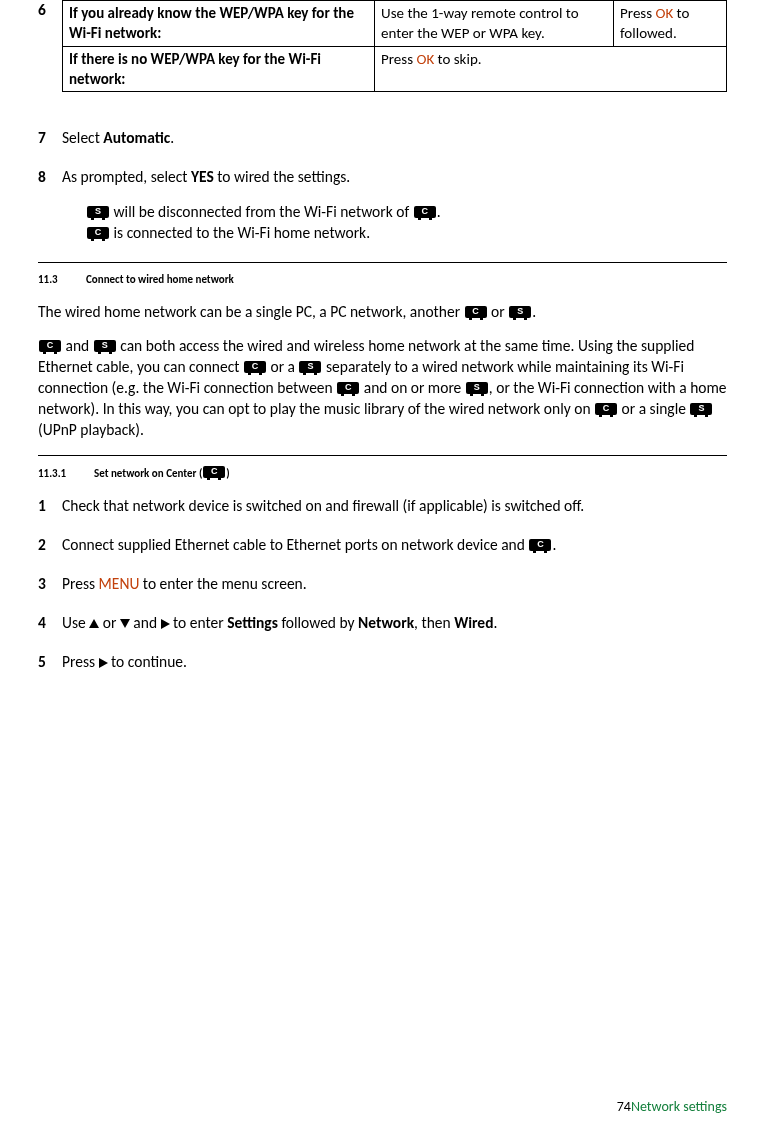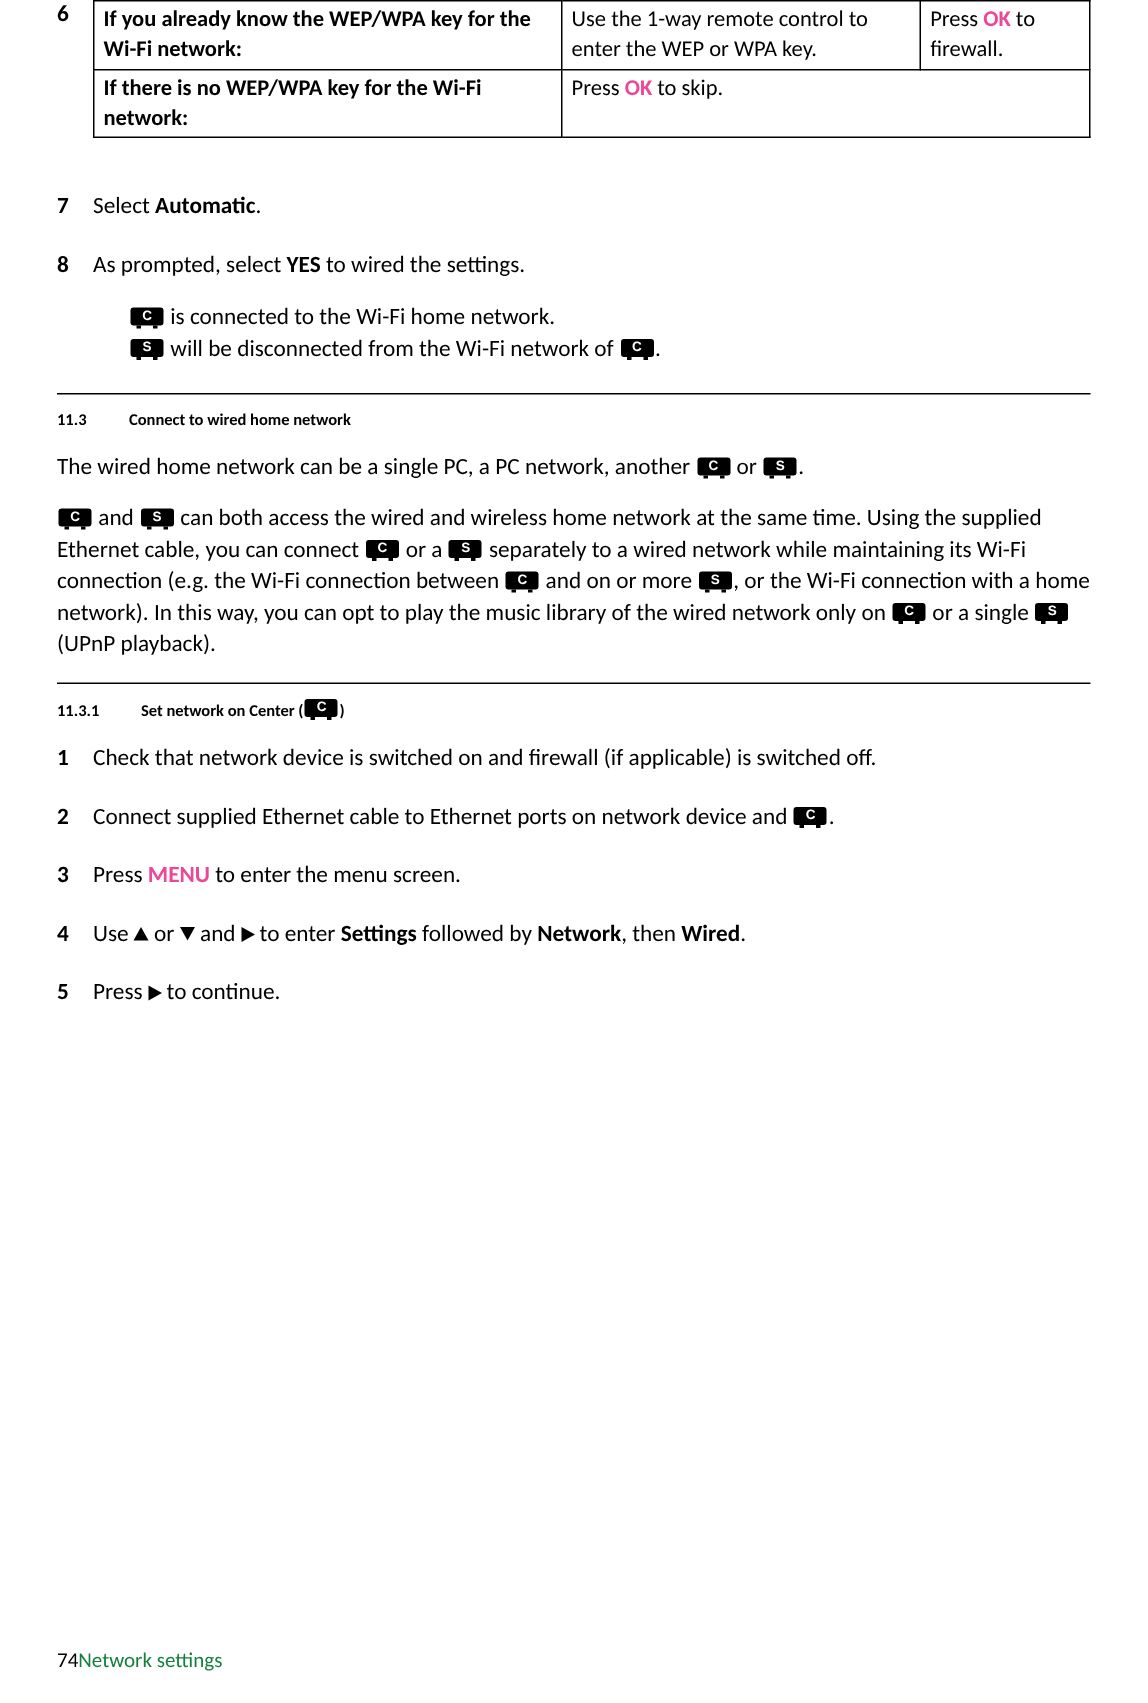--- a/index.html
+++ b/index.html
@@ -22,21 +22,21 @@
     margin-bottom: 18px;
   }
   table.wep td {
     border: 1px solid #000;
     padding: 2px 6px;
     vertical-align: top;
     font-size: 15px;
     margin-top: 31px;
   }
   .bold { font-weight: bold; }
-  .blue { color: #ec4899; font-weight: bold; }
+  .blue { color: #c2410c; font-weight: normal; }
   .step {
     display: flex;
     margin-bottom: 18px;
   }
   .step-num {
     font-weight: bold;
     width: 24px;
     flex-shrink: 0;
   }
   .step-body {
@@ -100,39 +100,39 @@
   }
   .arrow-up { border-left: 5px solid transparent; border-right: 5px solid transparent; border-bottom: 9px solid #000; }
   .arrow-down { border-left: 5px solid transparent; border-right: 5px solid transparent; border-top: 9px solid #000; }
   .arrow-right { border-top: 5px solid transparent; border-bottom: 5px solid transparent; border-left: 9px solid #000; vertical-align: -1px;}
   .footer {
     position: absolute;
     bottom: 18px;
     left: 38px;
     right: 38px;
     display: flex;
-    justify-content: flex-start;
+    justify-content: flex-end;
     font-size: 14px;
   }
   .footer-right { color: #15803d; }
 </style>
 </head>
 <body>
 
 <div class="page">
 
 <div class="step">
   <div class="step-num">6</div>
   <div class="step-body">
     <table class="wep">
       <tbody>
             <tr>
         <td class="bold" style="width:47%">If you already know the WEP/WPA key for the Wi-Fi network:</td>
         <td style="width:36%">Use the 1-way remote control to enter the WEP or WPA key.</td>
-        <td><span>Press </span><span class="blue">OK</span><span> to firewall.</span></td>
+        <td><span>Press </span><span class="blue">OK</span><span> to followed.</span></td>
       </tr>
       <tr>
         <td class="bold">If there is no WEP/WPA key for the Wi-Fi network:</td>
         <td colspan="2"><span>Press </span><span class="blue">OK</span><span> to skip.</span></td>
       </tr>
     </tbody>
         </table>
   </div>
 </div>
 
@@ -141,22 +141,22 @@
   <div class="step-body">
     <span>Select </span><span class="bold">Automatic</span><span>.</span>
   </div>
 </div>
 
 <div class="step">
   <div class="step-num">8</div>
   <div class="step-body">
     <span>As prompted, select </span><span class="bold">YES</span><span> to wired the settings.</span>
     <div class="indent">
+      <div><span class="icon-s" data-letter="S"></span><span> will be disconnected from the Wi-Fi network of </span><span class="icon-c" data-letter="C"></span><span>.</span></div>
       <div><span class="icon-c" data-letter="C"></span><span> is connected to the Wi-Fi home network.</span></div>
-      <div><span class="icon-s" data-letter="S"></span><span> will be disconnected from the Wi-Fi network of </span><span class="icon-c" data-letter="C"></span><span>.</span></div>
     </div>
   </div>
 </div>
 
 <hr class="sect">
 
 <div class="section-heading">
   <span class="section-num">11.3</span><span>Connect to wired home network</span>
 </div>
 

